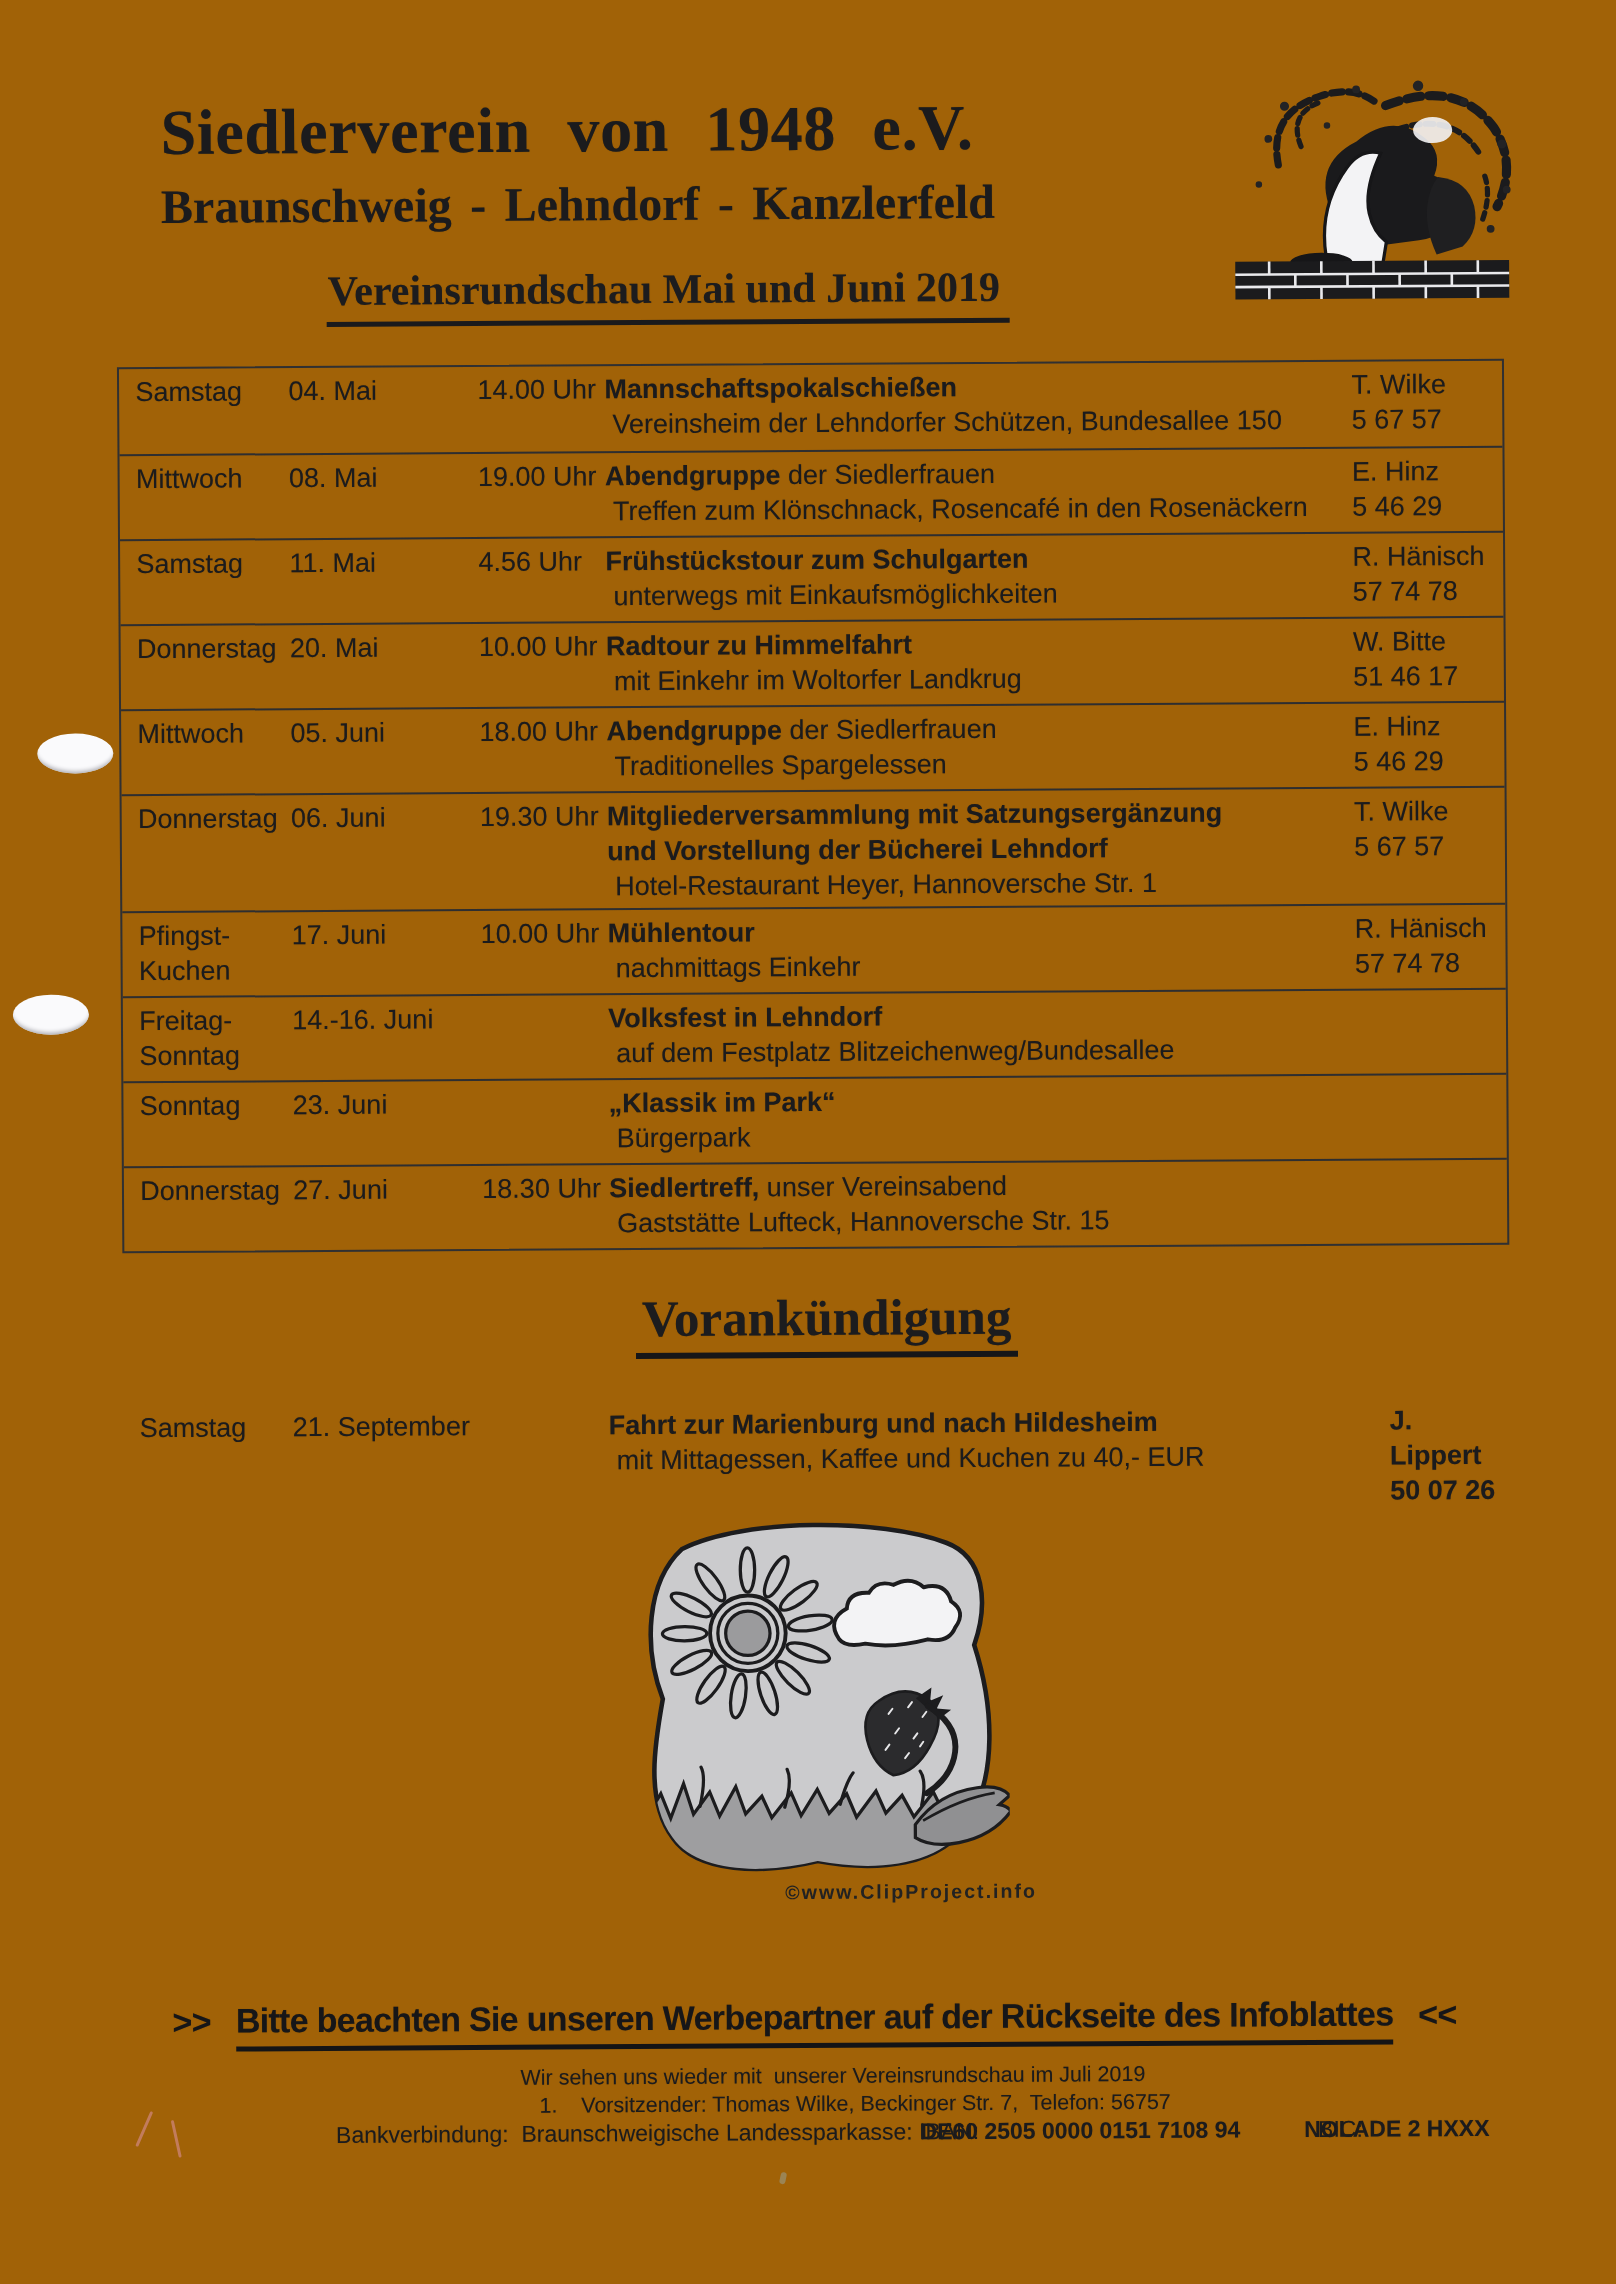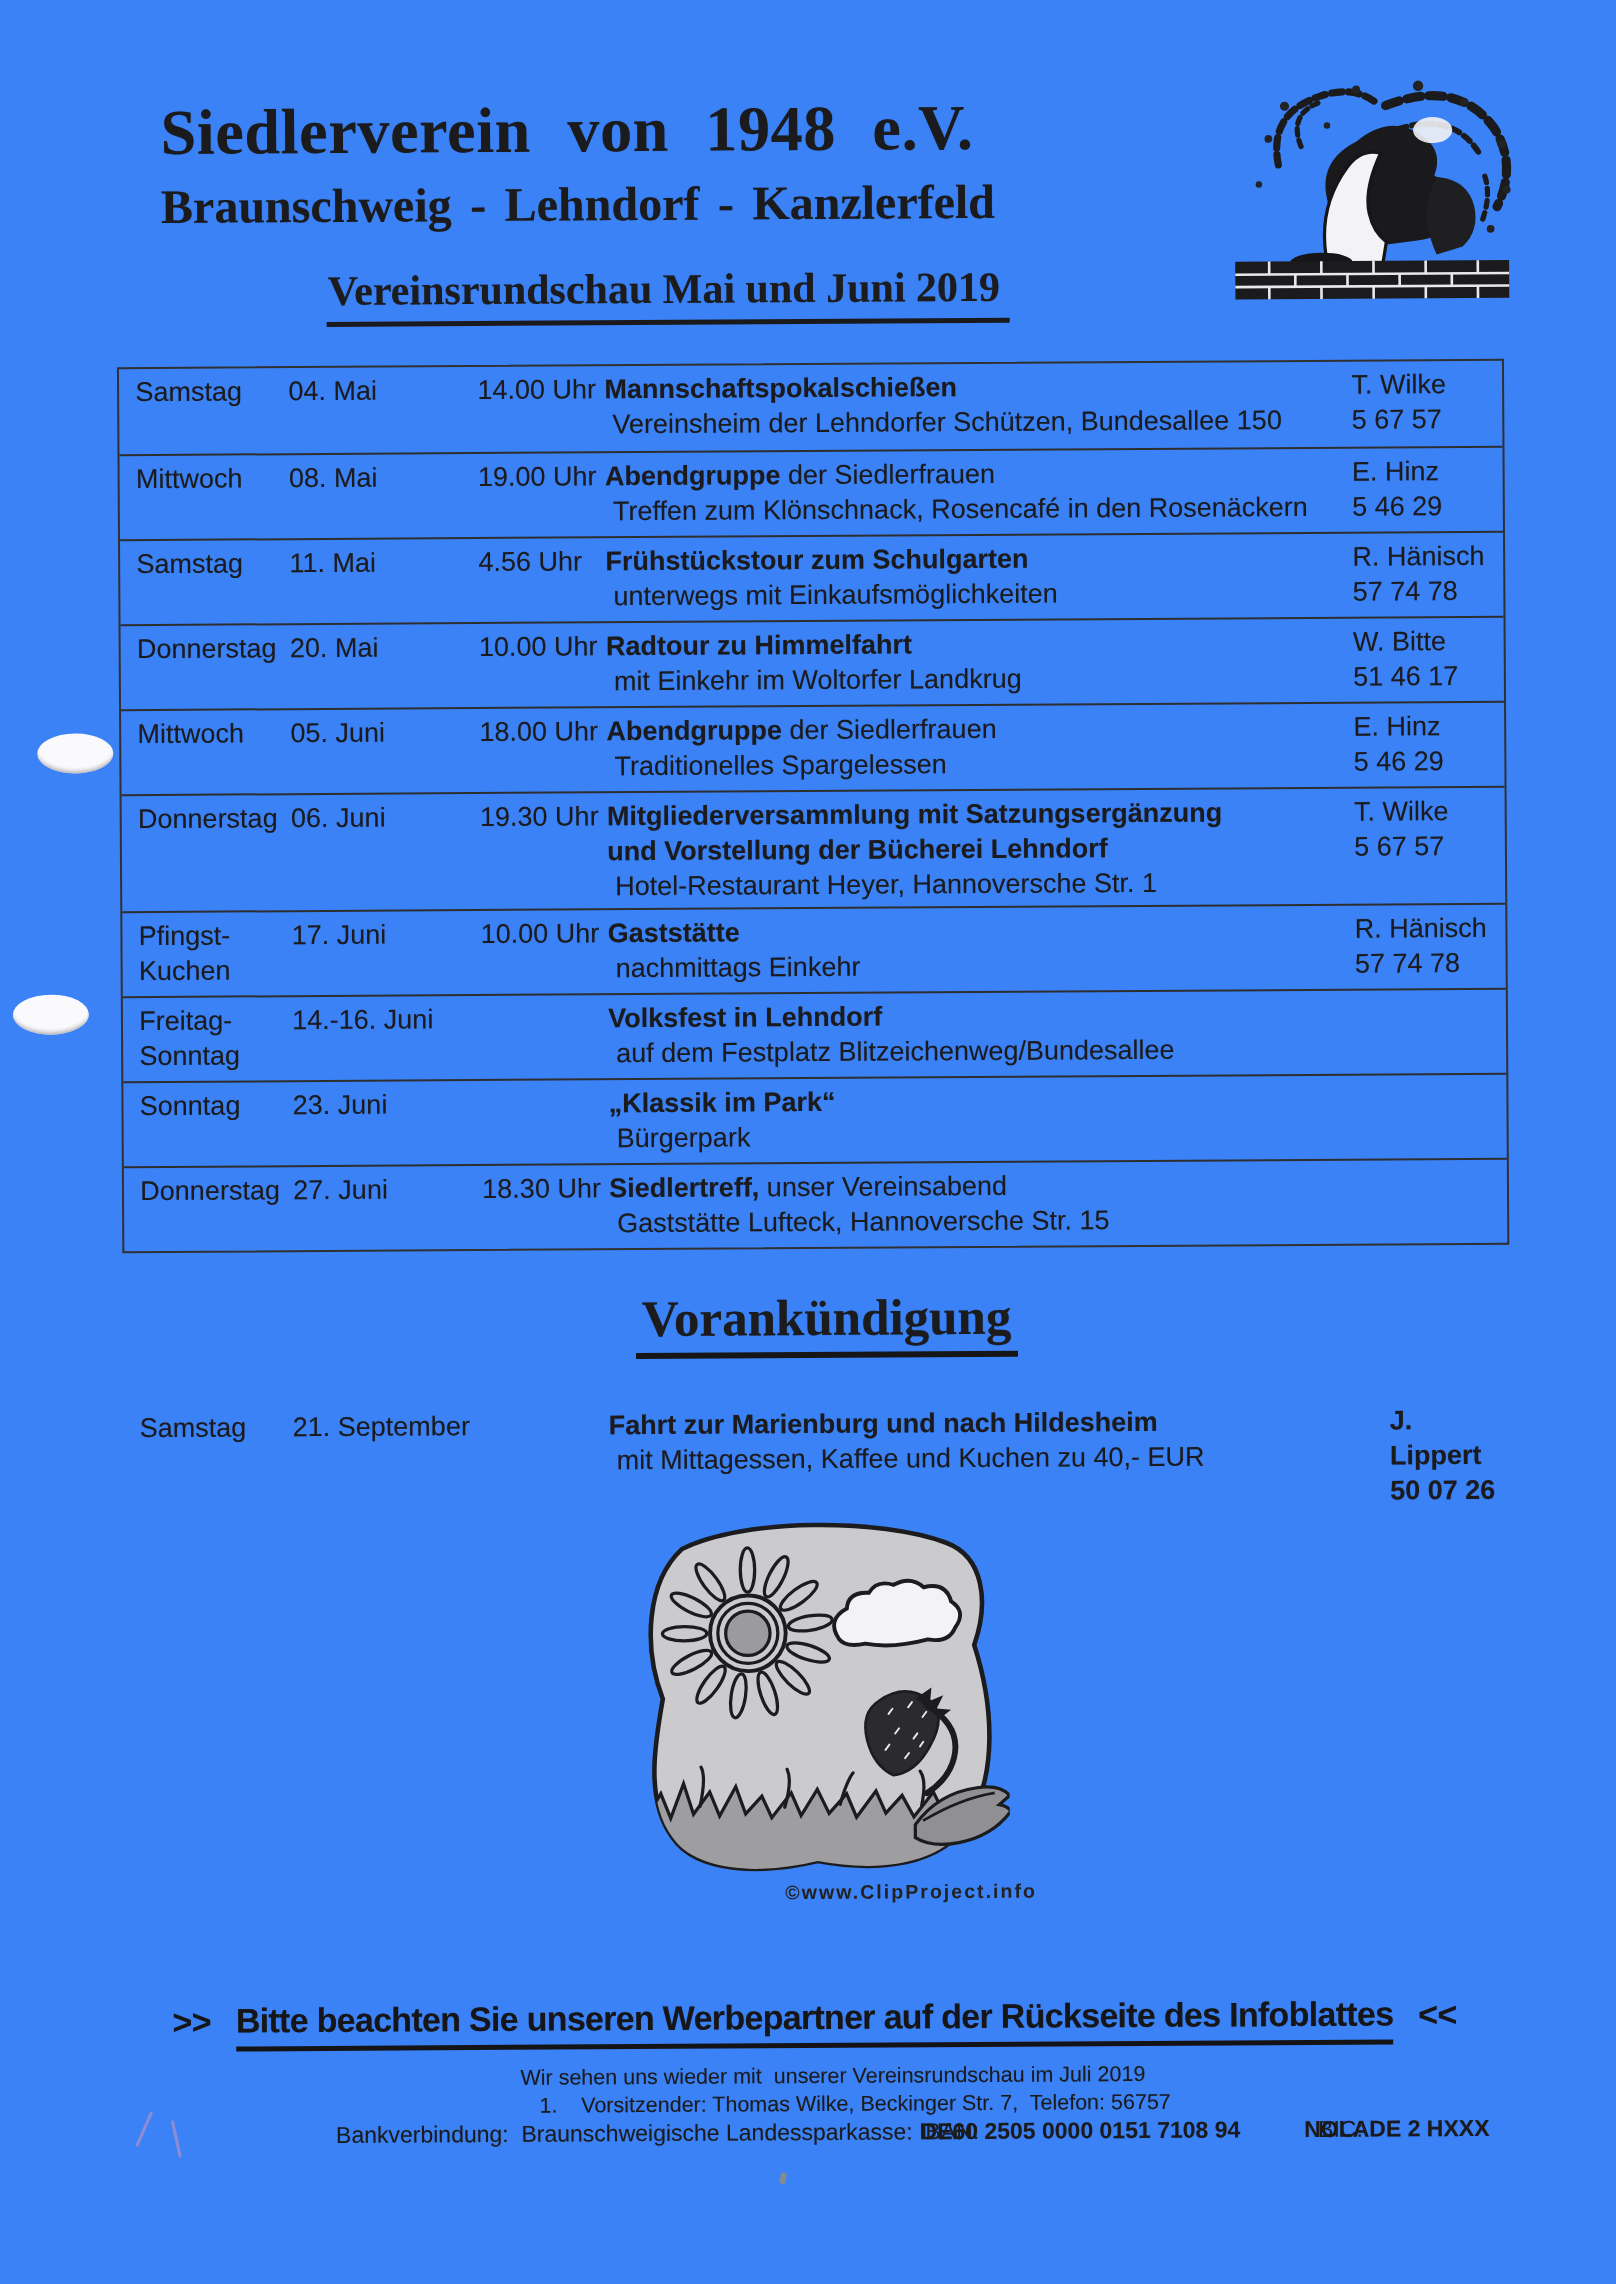--- a/index.html
+++ b/index.html
@@ -1,19 +1,19 @@
 <!DOCTYPE html>
 <html lang="de" style="font-size:10.4px"><head>
 <meta charset="utf-8">
 <style>
   html,body{margin:0;padding:0;}
   body{background:#d9d9dc;font-family:"Liberation Sans",sans-serif;}
   .page{
     position:relative;width:1617px;height:2284px;margin:0 auto;
-    background:#3b82f6;overflow:hidden;color:#1c1c1e;
+    background:#a16207;overflow:hidden;color:#1c1c1e;
   }
   .sheet{position:absolute;inset:0;transform:rotate(-0.35deg);transform-origin:50% 45%;}
   .sheet *{box-sizing:border-box;}
   
   .hole{position:absolute;width:76px;height:40px;border-radius:50%;background:#fafafc;
         box-shadow:inset 0 -4.6px 4.6px -2.6px #aeaeb4;}
   .hole1{left:39px;top:729px;}
   .hole2{left:13px;top:990px;}
   .pinkmark{position:absolute;width:3.3px;height:38px;background:rgba(228,150,178,.5);border-radius:2px;}
   .pm1{left:136px;top:2106px;transform:rotate(24deg);}
@@ -243,21 +243,21 @@
   </div>
 
   <div class="trow">
     <div class="cell c-day">
       <span class="dl">Pfingst-</span>
       <span class="dl">Kuchen</span>
     </div>
     <div class="cell c-date">17. Juni</div>
     <div class="cell c-time">10.00 Uhr</div>
     <div class="cell c-desc">
-      <div class="dline1"><b>Gaststätte</b><span></span></div>
+      <div class="dline1"><b>Mühlentour</b><span></span></div>
 
       <div class="dsub">nachmittags Einkehr</div>
     </div>
     <div class="cell c-contact">
       <span class="dl">R. Hänisch</span>
       <span class="dl">57 74 78</span>
     </div>
   </div>
 
   <div class="trow">

